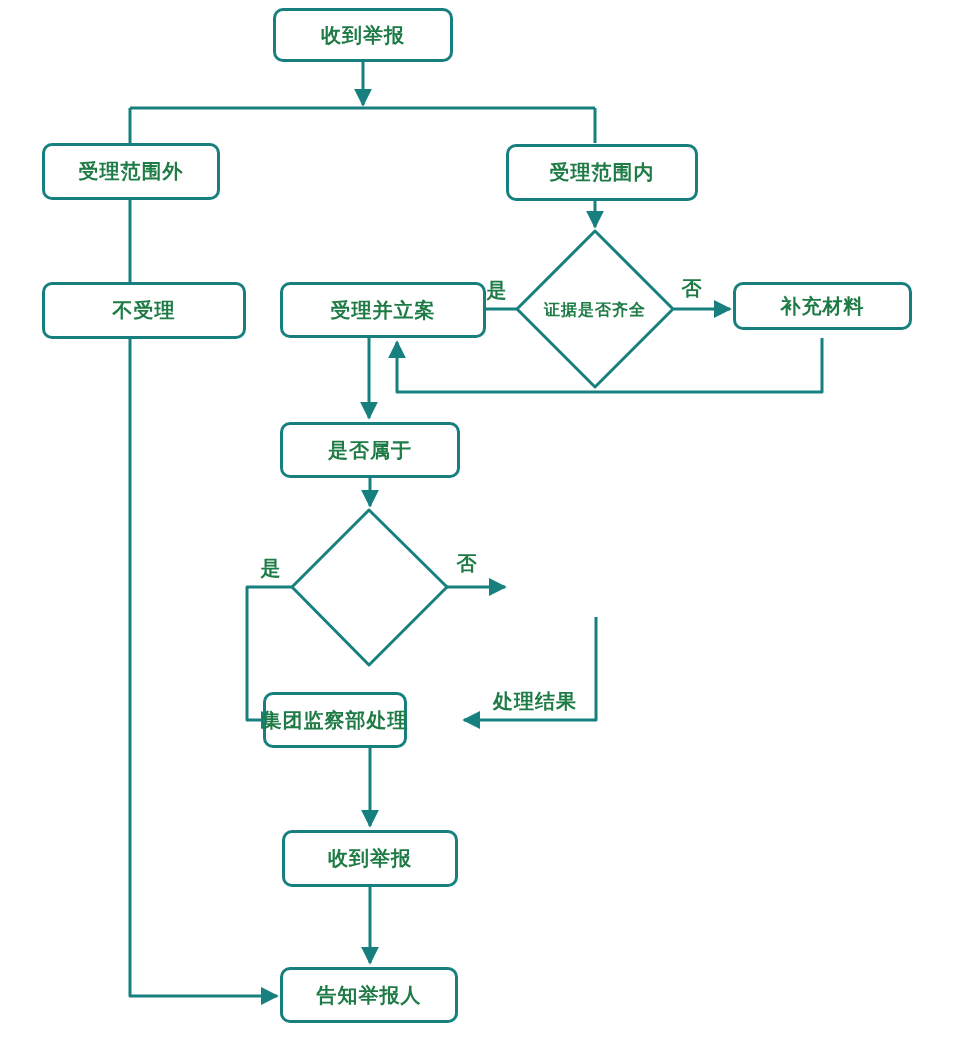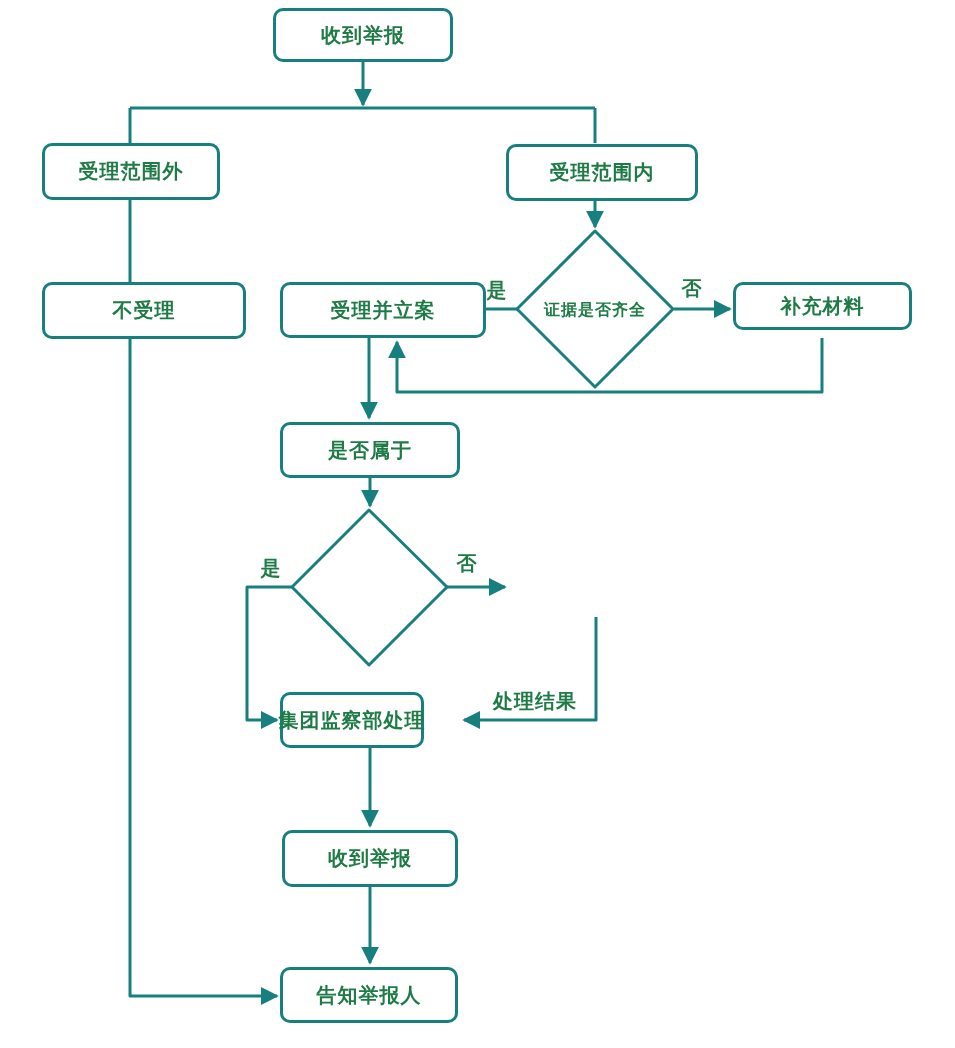--- a/index.html
+++ b/index.html
@@ -112,21 +112,21 @@
 
   <div class="box" style="left:733px;top:282px;width:179px;height:48px">
     <span class="lbl">补充材料</span>
   </div>
 
   <div class="box" style="left:280px;top:422px;width:180px;height:56px">
     <span class="lbl">是否属于</span>
   </div>
 
 
-  <div class="box" style="left:280px;top:692px;width:144px;height:56px">
+  <div class="box" style="left:263px;top:692px;width:144px;height:56px">
     <span class="lbl">集团监察部处理</span>
   </div>
 
   <div class="box" style="left:282px;top:830px;width:176px;height:57px">
     <span class="lbl">收到举报</span>
   </div>
 
   <div class="box" style="left:280px;top:967px;width:178px;height:56px">
     <span class="lbl">告知举报人</span>
   </div>

